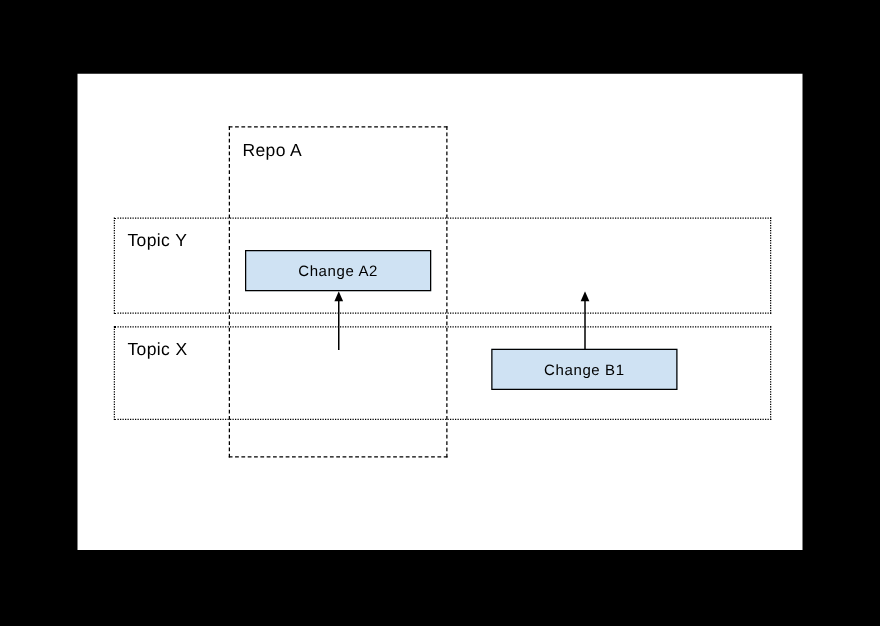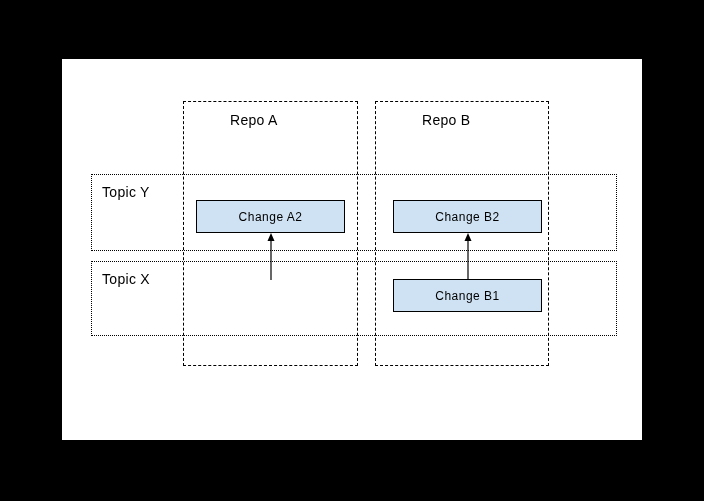--- a/index.html
+++ b/index.html
@@ -32,21 +32,20 @@
   }
   .repo-a { left: 121px; top: 42px; width: 175px; height: 265px; }
   .repo-b { left: 313px; top: 42px; width: 174px; height: 265px; }
   .repo-label {
     position: absolute;
     left: 10px; top: 10px;
     font-size: 14px;
     letter-spacing: 0.3px;
     color: var(--text, #000000);
     white-space: nowrap;
-    margin-left: 36px;
   }
 
   
   .topic-rect {
     position: absolute;
     border: 1px dotted var(--line, #000000);
     background: transparent;
   }
   .topic-y { left: 29px; top: 115px; width: 526px; height: 77px; }
   .topic-x { left: 29px; top: 202px; width: 526px; height: 75px; }
@@ -90,35 +89,31 @@
 </head>
 <body>
 
 <div class="page">
   <div class="canvas">
 
     <div class="repo-rect repo-a">
       <span class="repo-label">Repo A</span>
     </div>
 
-    <div class="repo-rect repo-b">
-      <span class="repo-label">Repo B</span>
-    </div>
 
     <div class="topic-rect topic-x">
       <span class="topic-label">Topic X</span>
     </div>
 
     <div class="topic-rect topic-y">
       <span class="topic-label">Topic Y</span>
     </div>
 
     <div class="change-box change-a2">Change A2</div>
 
-    <div class="change-box change-b2">Change B2</div>
 
 
     <div class="change-box change-b1">Change B1</div>
 
     <svg class="arrow arrow-a" viewBox="0 0 12 47">
       <line x1="6" y1="47" x2="6" y2="6" stroke="#000000" stroke-width="1.2"></line>
       <polygon points="6,0 2.5,8 9.5,8" fill="#000000"></polygon>
     </svg>
 
     <svg class="arrow arrow-b" viewBox="0 0 12 47">

